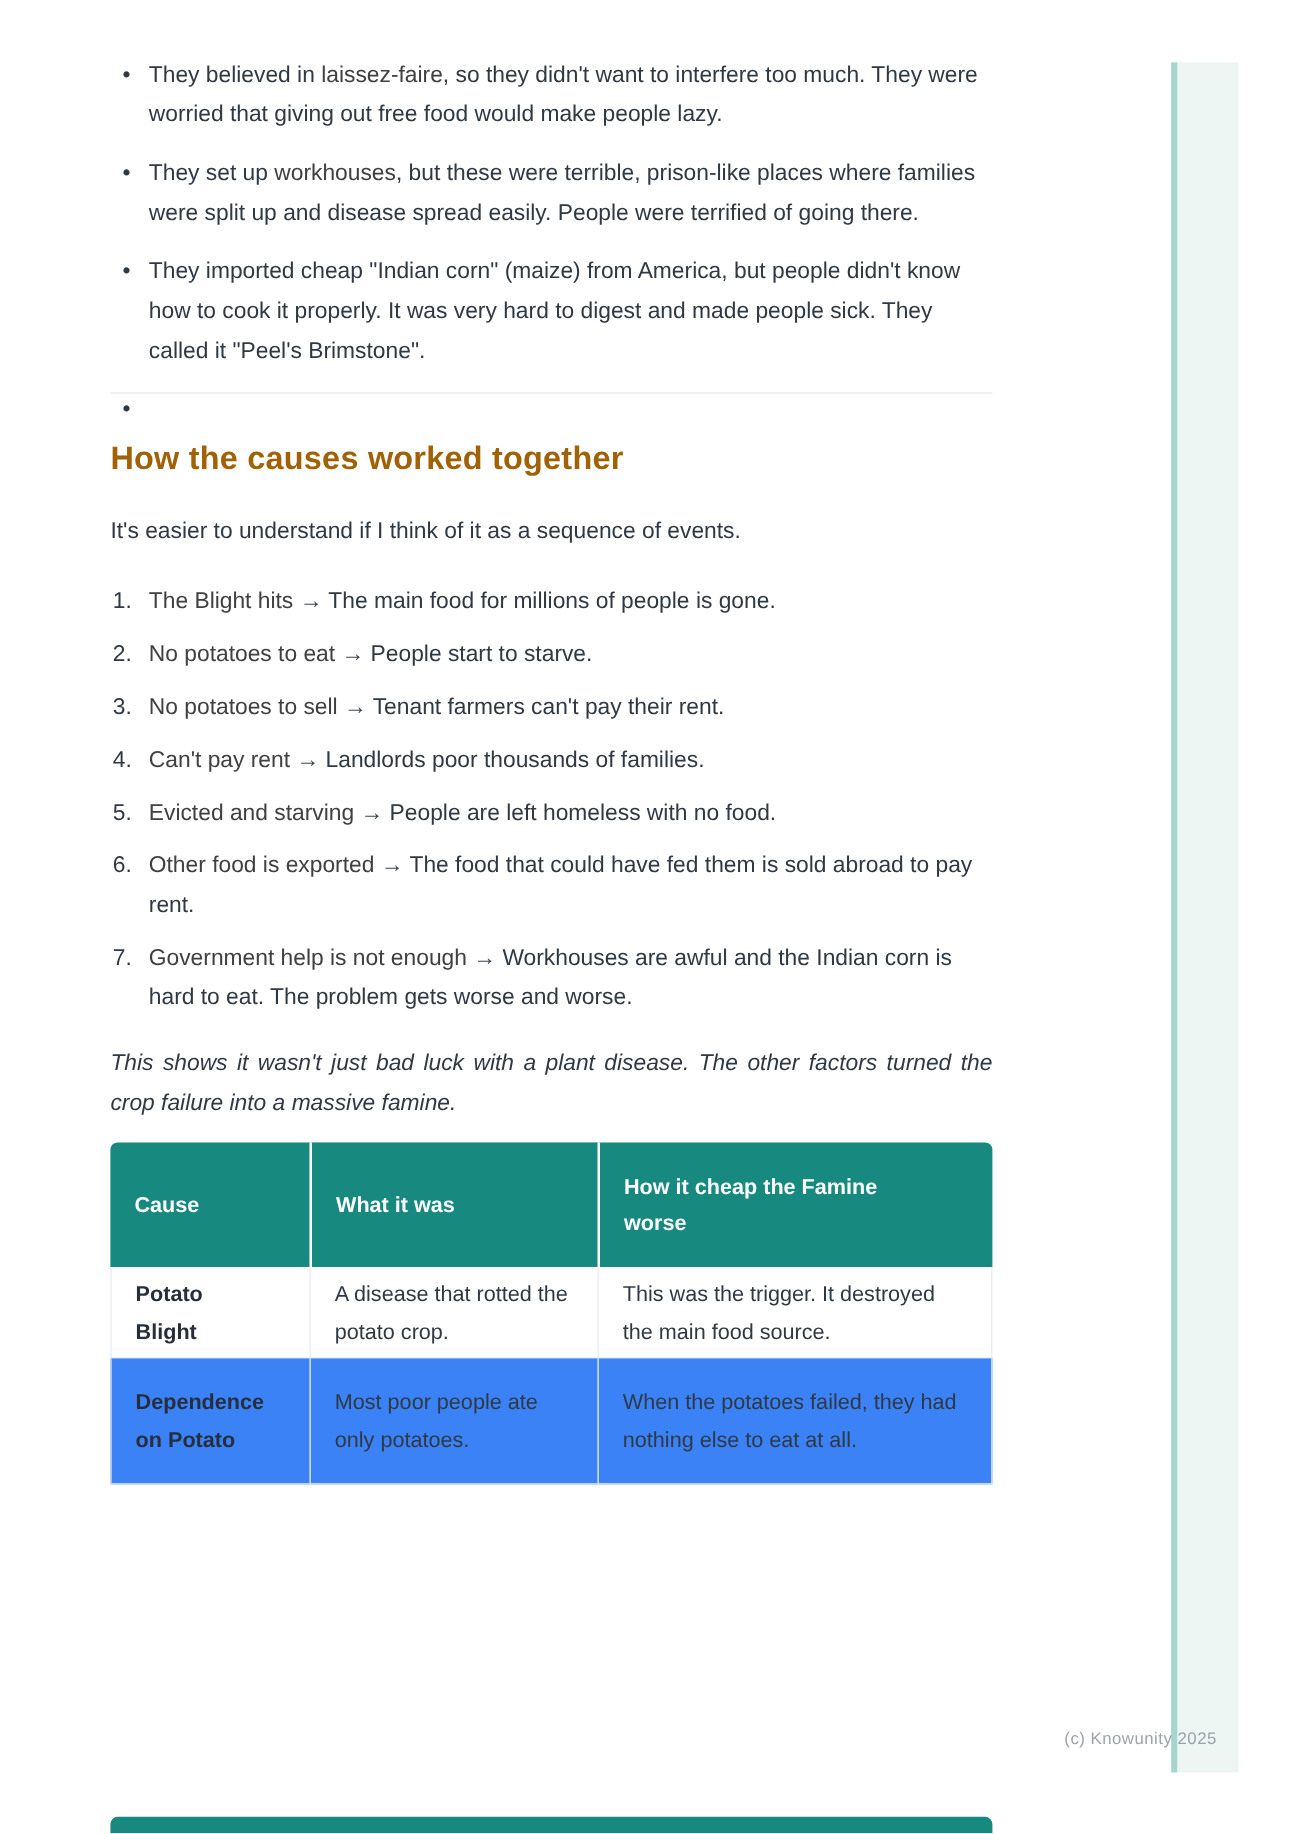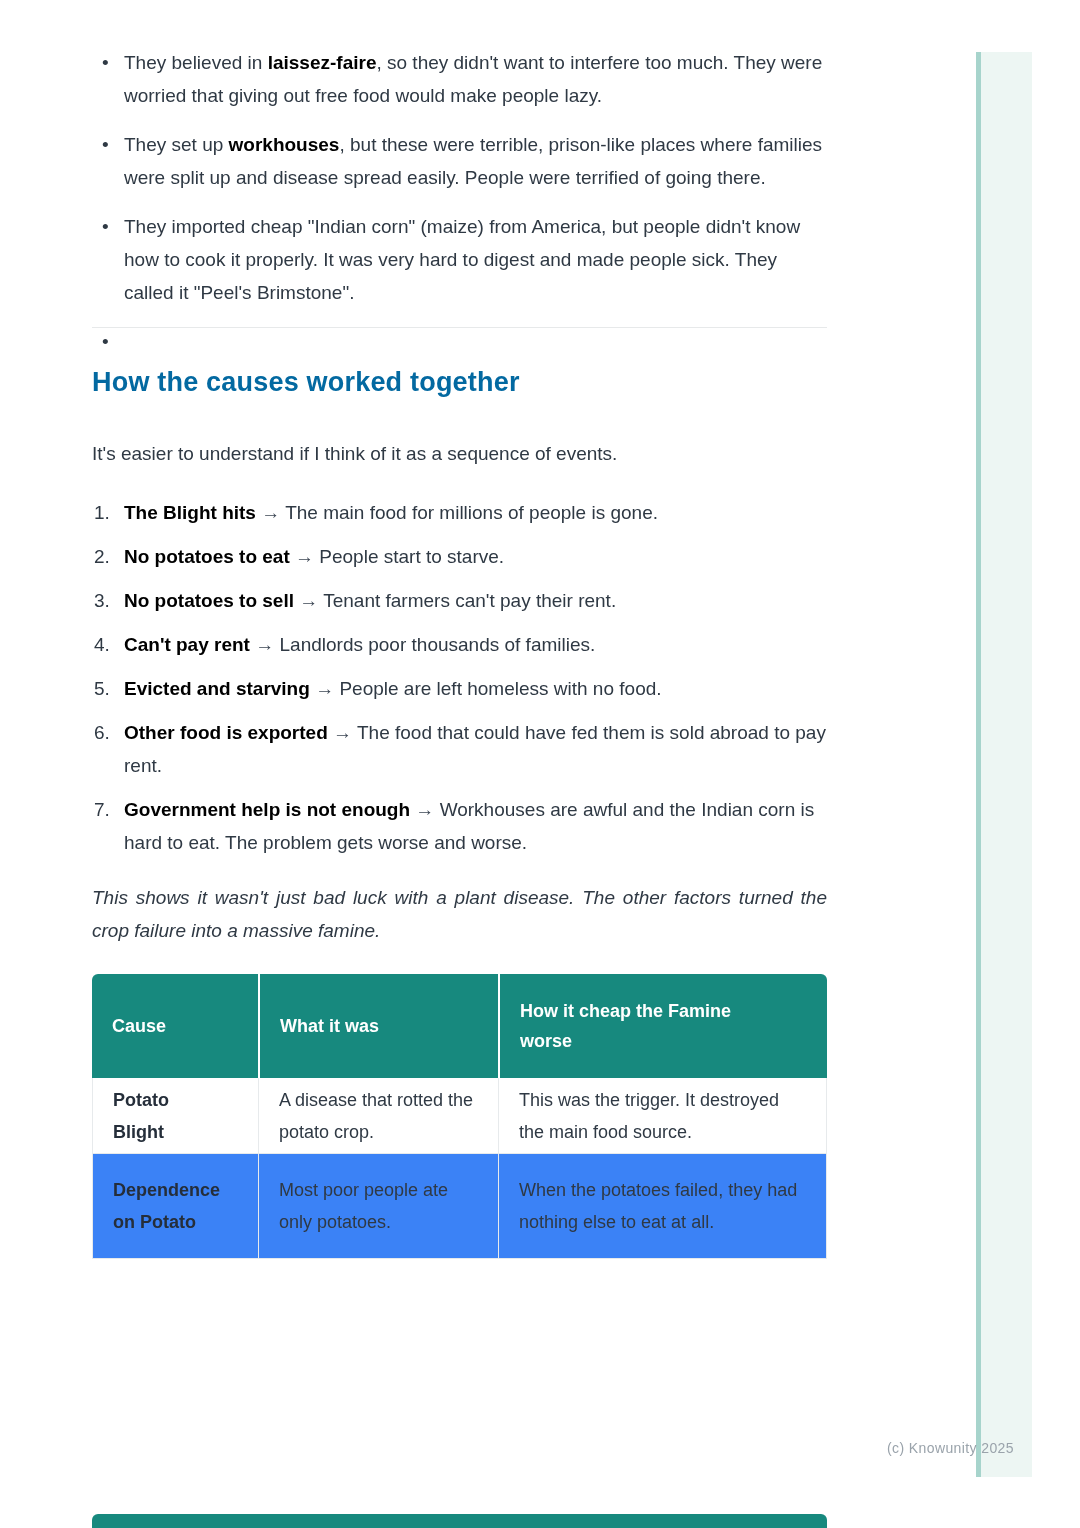--- a/index.html
+++ b/index.html
@@ -17,40 +17,40 @@
     width:735px;
     font-size:19px; line-height:33px;
   }
   
   ul.bullets { list-style:none; margin-top:46px; }
   ul.bullets li { position:relative; padding-left:32px; margin-bottom:16px; }
   ul.bullets li .dot {
     position:absolute; left:10px; top:0;
     font-size:19px; line-height:33px;
   }
-  strong { font-weight:700; color:#000000; }
+  strong { font-weight:400; color:#404040; }
   
   hr.divider { border:none; border-top:1px solid #e7e9ea; margin-top:18px; }
   
   h2.section-heading {
     margin-top:38px;
     font-size:27px; line-height:32px; font-weight:700;
-    color:#0369a1;
+    color:#a16207;
     letter-spacing:0.2px;
   }
-  p.intro { margin-top:39px; }
+  p.intro { margin-top:28px; }
   
   ol.sequence { list-style:none; margin-top:26px; }
   ol.sequence li { position:relative; padding-left:32px; margin-bottom:11px; }
   ol.sequence li .num { position:absolute; left:2px; top:0; }
   ol.sequence .arrow { color:#3c4654; }
   p.conclusion { margin-top:22px; text-align:justify;font-style:italic; }
   
   table.causes {
-    margin-top:27px;
+    margin-top:16px;
     width:735px;
     border-collapse:separate; border-spacing:0;
     table-layout:fixed;
   }
   table.causes col.c1 { width:166px; }
   table.causes col.c2 { width:240px; }
   table.causes col.c3 { width:329px; }
   table.causes th {
     background:#17897e; color:#ffffff;
     font-size:18px; font-weight:600; text-align:left;

